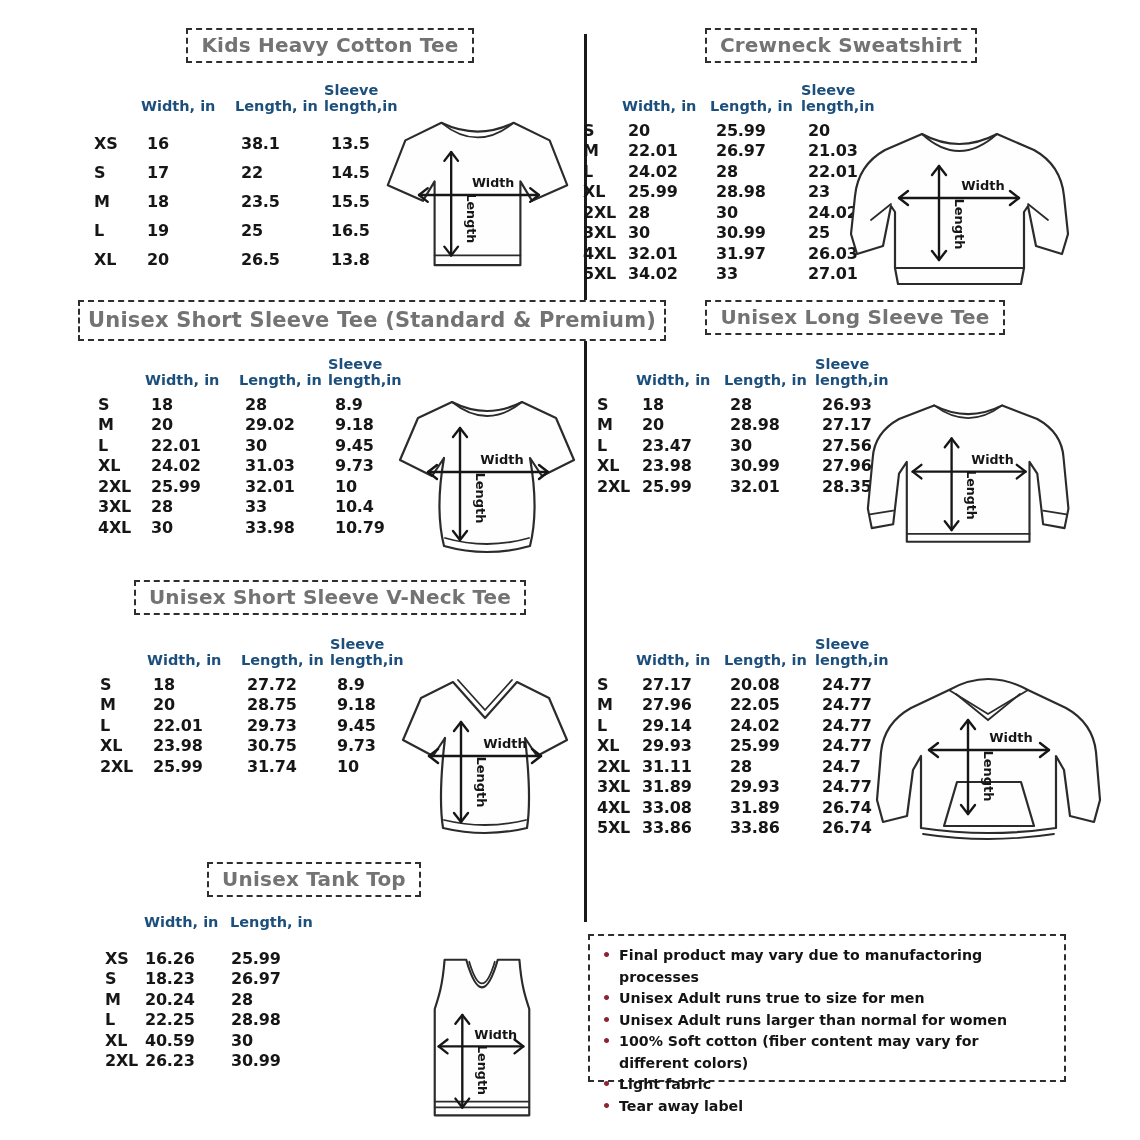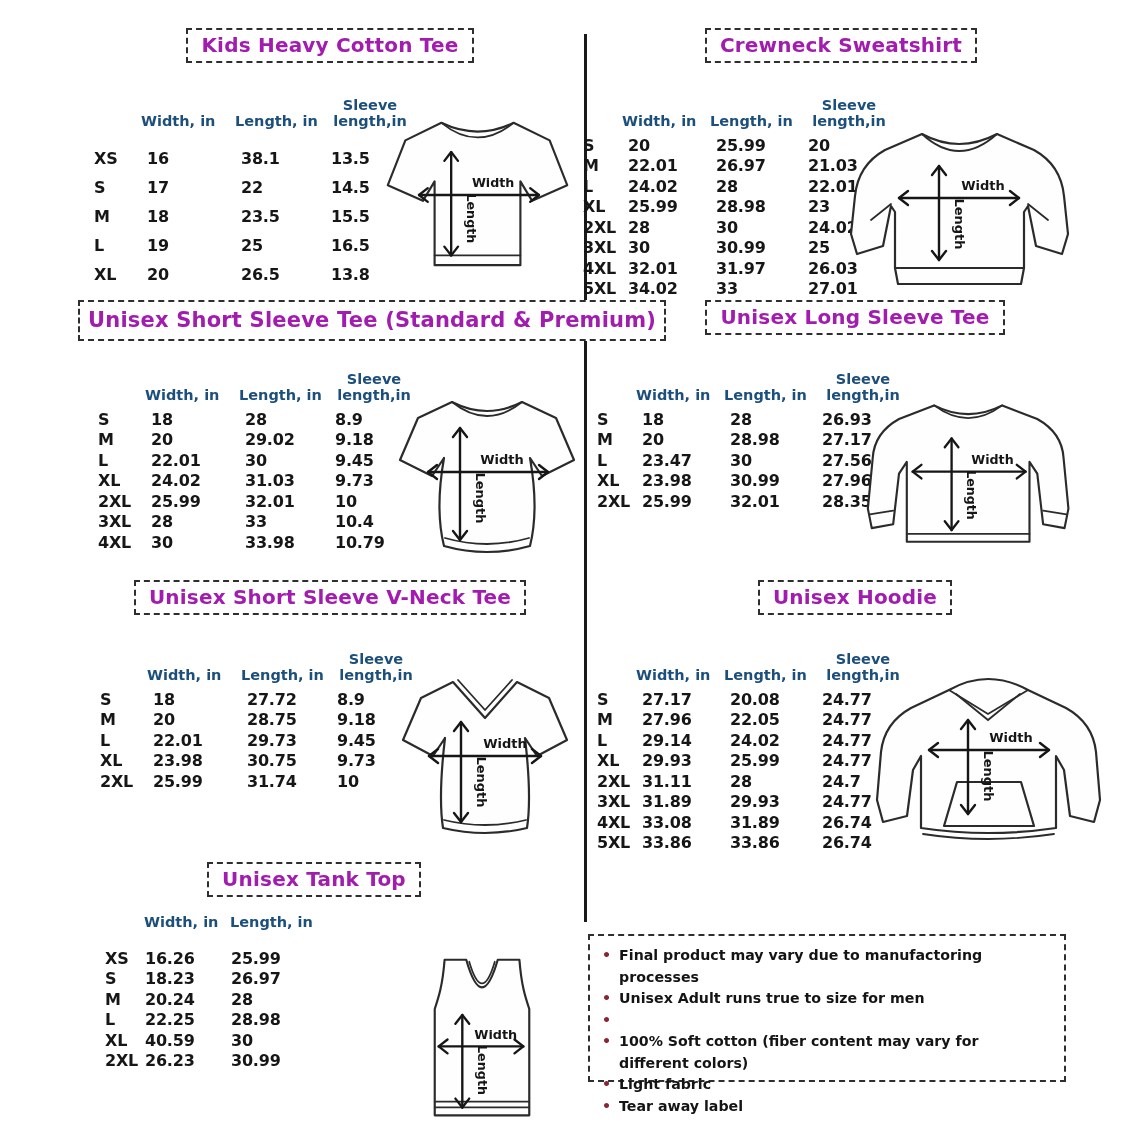--- a/index.html
+++ b/index.html
@@ -1,33 +1,33 @@
 <!DOCTYPE html>
 <html><head>
 <meta charset="utf-8">
 <style>
   html,body{margin:0;padding:0;background:#fff;}
   body{width:1140px;height:1140px;font-family:"DejaVu Sans",sans-serif;}
   .page{position:relative;width:1140px;height:1140px;background:#fff;overflow:hidden;}
   .sec{position:absolute;}
   .title-row{text-align:center;}
-  .title-box{display:inline-block;border:2px dashed #2e2e2e;padding:3px 13px 4px;color:#a21caf;
+  .title-box{display:inline-block;border:2px dashed #2e2e2e;padding:3px 13px 4px;color:#737373;
              font-weight:bold;font-size:20px;letter-spacing:.2px;white-space:nowrap;background:#fff;}
   .title-sm{font-size:21px;padding:6px 8px 7px;}
   .table{position:absolute;}
   .trow{display:grid;align-items:center;height:20.5px;}
   .cols3 .trow{grid-template-columns:46px 94px 90px 92px;}
   .sec-r .cols3 .trow{grid-template-columns:38px 88px 92px 96px;}
   .cols2 .trow{grid-template-columns:38px 86px 120px;}
   .tall .trow{height:29px;}
   .trow.thead{height:auto;align-items:end;margin-bottom:6px;}
   .tall .thead{margin-bottom:15px;}
   .cols2 .thead{margin-bottom:18px;}
   .hcell{color:#1c4f7c;font-weight:bold;font-size:14.5px;line-height:16px;white-space:pre-line;padding-left:1px;}
-  .cols3 .hcell:nth-child(4){text-align:center;padding-left:0;margin-top:15px;}
+  .cols3 .hcell:nth-child(4){padding-left:0;}
   .cell{font-weight:bold;font-size:16px;color:#161616;letter-spacing:-.2px;padding-left:7px;}
   .cell.sizecol{padding-left:0;}
   .cols2 .cell{padding-left:2px;}
   .cols2 .cell.sizecol{padding-left:0;}
   .garment{position:absolute;}
   .divider{position:absolute;left:584px;top:34px;width:3px;height:888px;background:#1a1a1a;}
   .notes{position:absolute;left:588px;top:934px;width:478px;height:148px;box-sizing:border-box;
          border:2px dashed #2e2e2e;padding:9px 12px;background:#fff;}
   .note-item{display:flex;gap:8px;font-size:14.2px;font-weight:bold;color:#141414;line-height:21.5px;}
   .bullet{color:#8a2433;}
@@ -372,21 +372,20 @@
         <path class="ar" d="M66,62 L66,162"></path>
           <path class="ar" d="M59,71 L66,62 L73,71"></path>
           <path class="ar" d="M59,153 L66,162 L73,153"></path>
       </g>
       <text class="lbl" x="110" y="88" text-anchor="middle">Width</text>
       <text class="lbl" x="82" y="122" text-anchor="middle" transform="rotate(90 82 122)">Length</text>
     </svg>
   </section>
 
   <section class="sec sec-r" style="left:595px;top:580px;width:520px;height:285px">
-    <div class="title-row"><div class="title-box"><span>Unisex Hoodie</span></div></div>
     <div class="table cols3" style="left:2px;top:56px">
         <div class="trow thead">
           <div class="hcell sizecol"></div>
           <div class="hcell">Width, in</div>
           <div class="hcell">Length, in</div>
           <div class="hcell">Sleeve
 length,in</div>
         </div>
         <div class="trow">
           <div class="cell sizecol">S</div>
@@ -522,20 +521,21 @@
         <div class="note-item">
           <span class="bullet">•</span>
           <span class="note-text">Final product may vary due to manufactoring processes</span>
         </div>
         <div class="note-item">
           <span class="bullet">•</span>
           <span class="note-text">Unisex Adult runs true to size for men</span>
         </div>
         <div class="note-item">
           <span class="bullet">•</span>
+          <span class="note-text">Unisex Adult runs larger than normal for women</span>
         </div>
         <div class="note-item">
           <span class="bullet">•</span>
           <span class="note-text">100% Soft cotton (fiber content may vary for different colors)</span>
         </div>
         <div class="note-item">
           <span class="bullet">•</span>
           <span class="note-text">Light fabric</span>
         </div>
         <div class="note-item">

